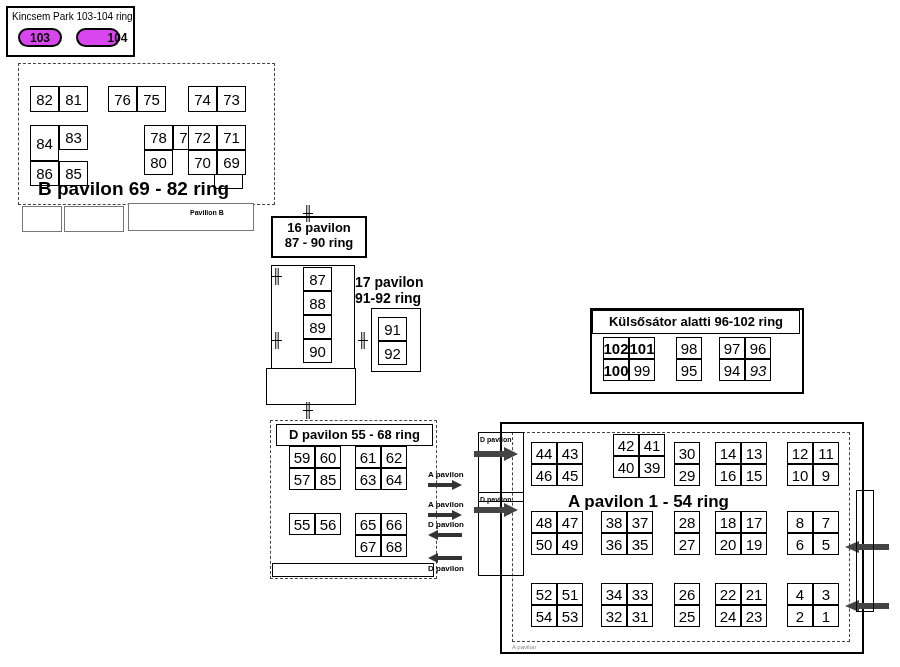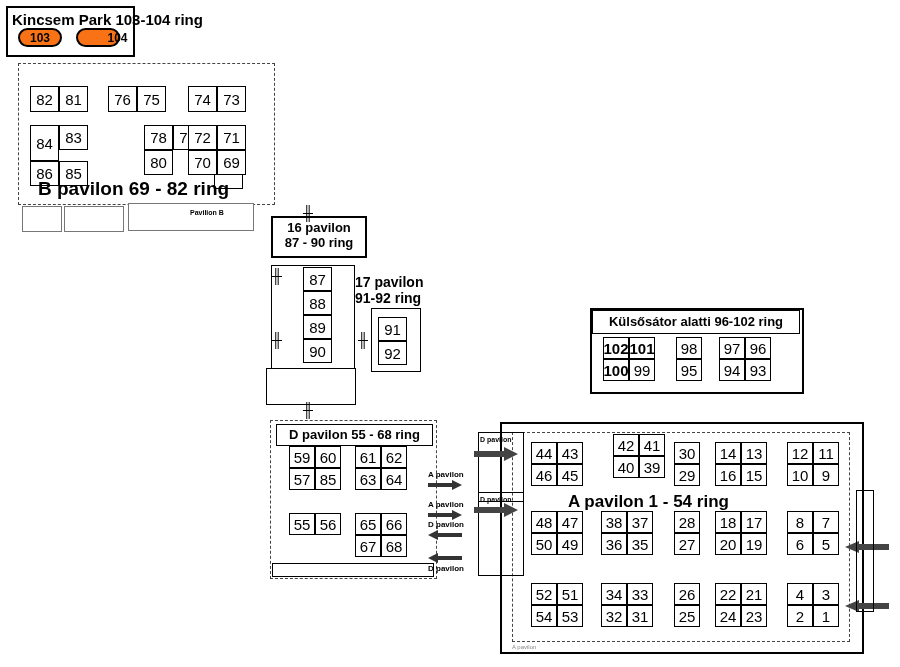--- a/index.html
+++ b/index.html
@@ -23,32 +23,32 @@
   }
   .cell.b{font-weight:700;}
   .row{display:flex;}
   .col{display:flex;flex-direction:column;}
 
   .title{font-weight:700;}
 
   .pill{
     border:2px solid #000;border-radius:10px;
     display:flex;align-items:center;justify-content:center;
-    font-size:12px;font-weight:700;background:#f97316;box-sizing:border-box;
+    font-size:12px;font-weight:700;background:#d946ef;box-sizing:border-box;
   }
 
   .arrow{position:absolute;}
 
   .greybox{border:1px solid #777;background:#fff;}
 </style>
 </head>
 <body>
 
 <div class="abs solid2" style="left:6px;top:6px;width:125px;height:47px;">
-  <div class="abs" style="left:4px;top:3px;font-size:15px;font-weight:700;white-space:nowrap;">Kincsem Park  103-104 ring</div>
+  <div class="abs" style="left:4px;top:3px;font-size:10px;font-weight:400;white-space:nowrap;">Kincsem Park  103-104 ring</div>
   <div class="abs pill" style="left:10px;top:20px;width:44px;height:19px;">103</div>
   <div class="abs pill" style="left:68px;top:20px;width:44px;height:19px;padding-left:39px;">104</div>
 </div>
 
 <div class="abs dashed" style="left:18px;top:63px;width:255px;height:140px;"></div>
 
 <div class="abs row" style="left:30px;top:86px;">
   <div class="cell" style="width:29px;height:26px;">82</div>
   <div class="cell" style="width:29px;height:26px;">81</div>
 </div>
@@ -148,21 +148,21 @@
   <div class="cell" style="width:26px;height:22px;">98</div>
   <div class="cell" style="width:26px;height:22px;">95</div>
 </div>
 <div class="abs col" style="left:719px;top:337px;">
   <div class="row">
     <div class="cell" style="width:26px;height:22px;">97</div>
     <div class="cell" style="width:26px;height:22px;">96</div>
   </div>
   <div class="row">
     <div class="cell" style="width:26px;height:22px;">94</div>
-    <div class="cell" style="width:26px;height:22px;">93</div>
+    <div class="cell" style="width:26px;height:22px;font-style:italic;">93</div>
   </div>
 </div>
 
 <div class="abs dashed" style="left:270px;top:420px;width:165px;height:157px;"></div>
 <div class="abs solid" style="left:276px;top:424px;width:155px;height:20px;">
   <div style="text-align:center;font-size:13px;font-weight:700;line-height:20px;">D pavilon 55 - 68 ring</div>
 </div>
 
 <div class="abs col" style="left:289px;top:446px;">
   <div class="row">

